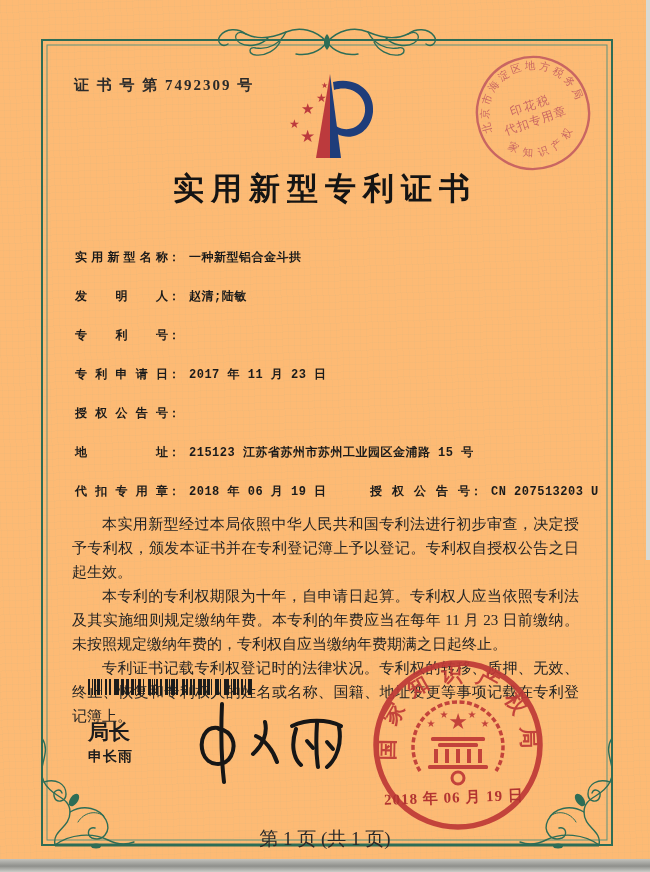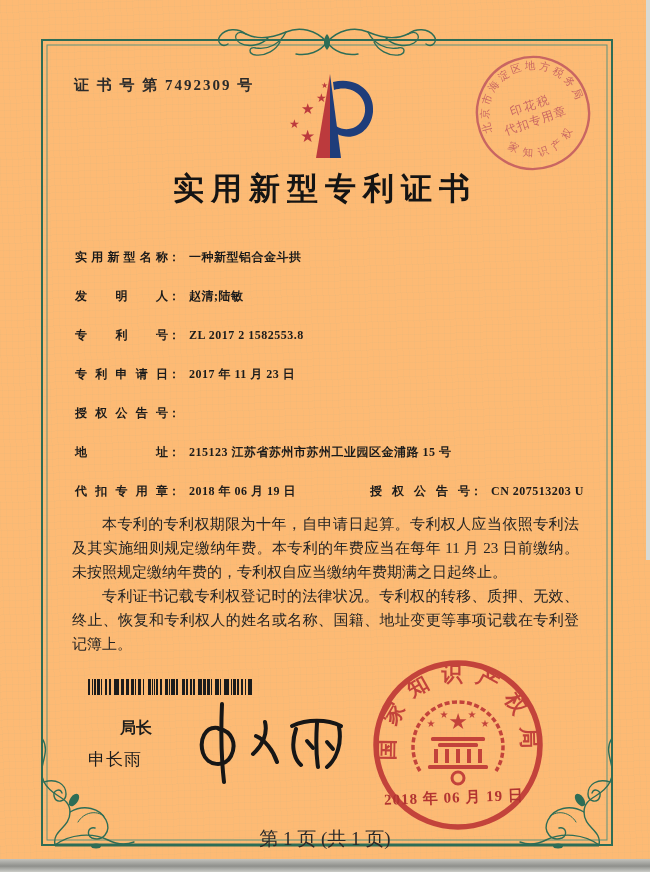--- a/index.html
+++ b/index.html
@@ -25,31 +25,31 @@
   .abs{position:absolute;}
 
   
   .cert-no{left:74px;top:76px;font-size:15px;font-weight:600;color:#2a2a2a;letter-spacing:2px;}
   .title{left:0;top:168px;width:650px;text-align:center;font-size:31px;font-weight:700;
          color:#141414;letter-spacing:7px;}
   .fields{left:75px;top:238px;width:505px;font-size:12px;font-weight:600;color:#1b1b1b;}
   .frow{height:39px;display:flex;align-items:center;white-space:nowrap;position:relative;}
   .flabel{display:inline-block;width:93px;text-align:justify;text-align-last:justify;}
   .fcolon{margin-right:9px;}
-  .fval{letter-spacing:.5px;}
+  .fval{letter-spacing:.5px;font-family:Liberation Mono, monospace;}
   .grantno{position:absolute;left:295px;top:0;height:39px;display:flex;align-items:center;}
   .grantno .flabel{width:100px;}
   .paras{left:72px;top:512px;width:507px;font-size:15px;line-height:24px;color:#242424;text-align:justify;}
   .paras p{margin:0;text-indent:2em;}
   .barcode{left:88px;top:679px;width:164px;height:16px;background-color:transparent;
     background-image:
       repeating-linear-gradient(90deg,#1c1c1c 0 2px,transparent 2px 4px,#1c1c1c 4px 5px,transparent 5px 9px,#1c1c1c 9px 12px,transparent 12px 13px,#1c1c1c 13px 14px,transparent 14px 17px),
       repeating-linear-gradient(90deg,#1c1c1c 0 1px,transparent 1px 6px,#1c1c1c 6px 8px,transparent 8px 11px);}
-  .director-title{left:88px;top:718px;font-size:16px;font-weight:700;color:#1d1d1d;margin-left:32px;}
-  .director-name{left:88px;top:748px;font-size:17px;font-weight:400;color:#1d1d1d;letter-spacing:1px;}
+  .director-title{left:88px;top:718px;font-size:21px;font-weight:700;color:#1d1d1d;}
+  .director-name{left:88px;top:748px;font-size:14px;font-weight:700;color:#1d1d1d;letter-spacing:1px;}
   .signature{left:188px;top:696px;}
   .seal{left:372px;top:659px;}
   .seal-date{left:384px;top:788px;width:160px;font-size:15px;font-weight:600;color:#b23431;
              letter-spacing:1px;transform:rotate(-2deg);}
   .page-footer{left:0;top:826px;width:650px;text-align:center;font-size:19px;color:#2a2a2a;}
   .tax-stamp{left:467px;top:47px;transform:rotate(-19deg);opacity:.88;}
 </style>
 </head>
 <body>
 
@@ -140,21 +140,20 @@
       <span class="fval">一种新型铝合金斗拱</span>
     </div>
     <div class="frow">
       <span class="flabel">发明人</span>
         <span class="fcolon">：</span>
       <span class="fval">赵清;陆敏</span>
     </div>
     <div class="frow">
       <span class="flabel">专利号</span>
         <span class="fcolon">：</span>
-      <span class="fval">ZL 2017 2 1582553.8</span>
     </div>
     <div class="frow">
       <span class="flabel">专利申请日</span>
         <span class="fcolon">：</span>
       <span class="fval">2017 年 11 月 23 日</span>
     </div>
     <div class="frow">
       <span class="flabel">授权公告号</span>
         <span class="fcolon">：</span>
     </div>
@@ -169,20 +168,21 @@
       <span class="fval">2018 年 06 月 19 日</span>
       <span class="grantno">
         <span class="flabel">授权公告号</span>
           <span class="fcolon">：</span>
         <span class="fval">CN 207513203 U</span>
       </span>
     </div>
   </div>
 
   <div class="abs paras">
+    <p>本实用新型经过本局依照中华人民共和国专利法进行初步审查，决定授予专利权，颁发本证书并在专利登记簿上予以登记。专利权自授权公告之日起生效。</p>
     <p>本专利的专利权期限为十年，自申请日起算。专利权人应当依照专利法及其实施细则规定缴纳年费。本专利的年费应当在每年 11 月 23 日前缴纳。未按照规定缴纳年费的，专利权自应当缴纳年费期满之日起终止。</p>
     <p>专利证书记载专利权登记时的法律状况。专利权的转移、质押、无效、终止、恢复和专利权人的姓名或名称、国籍、地址变更等事项记载在专利登记簿上。</p>
   </div>
 
   <div class="abs barcode"></div>
 
   <div class="abs director-title">局长</div>
   <div class="abs director-name">申长雨</div>
 
   <svg class="abs signature" width="170" height="92" viewBox="0 0 170 92">

